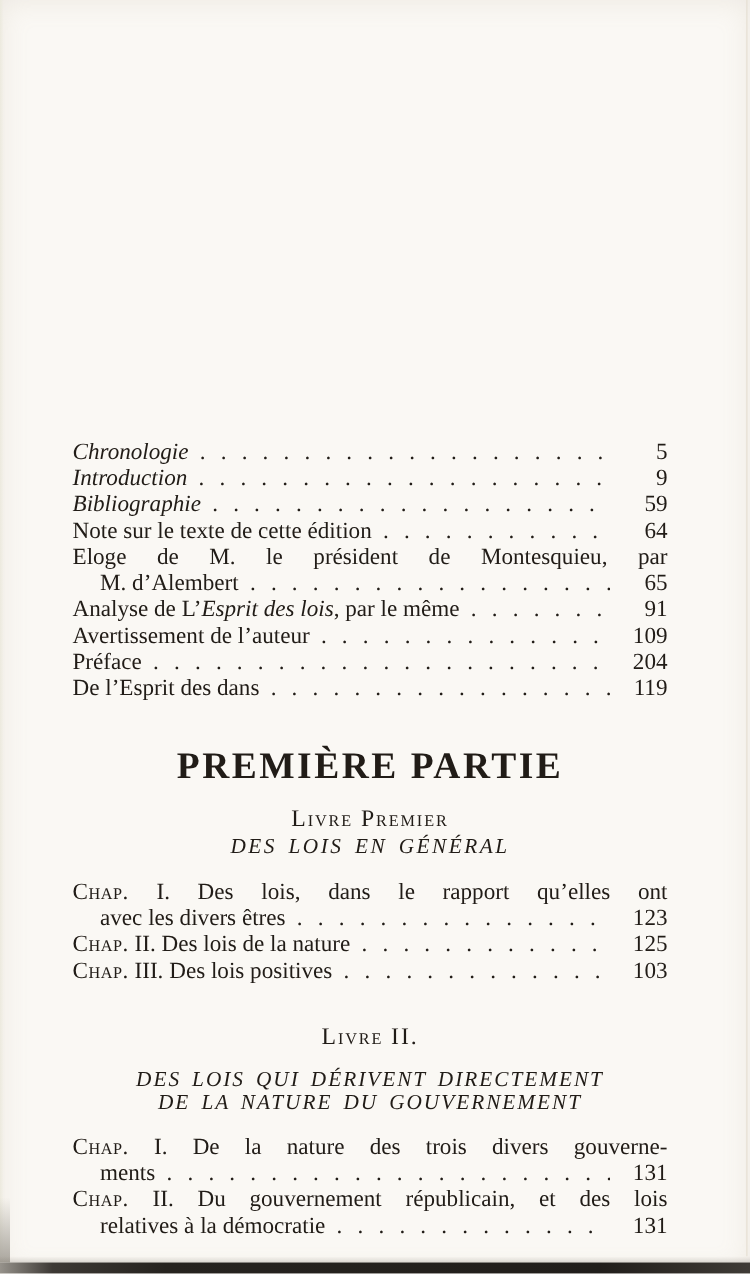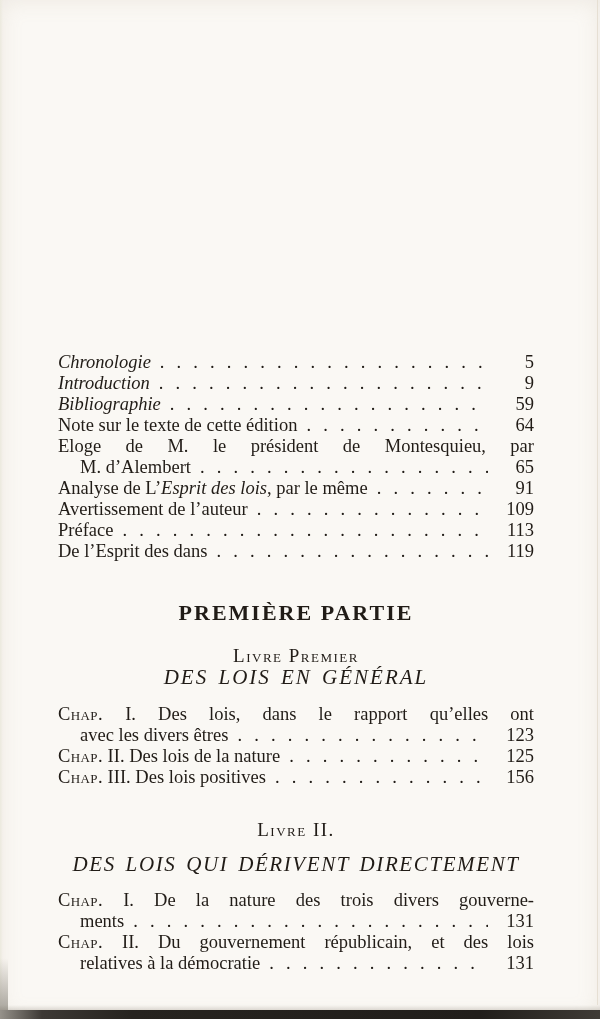--- a/index.html
+++ b/index.html
@@ -50,31 +50,31 @@
   .lead { flex: 1 1 auto; overflow: hidden; white-space: nowrap; padding-left: 9px; }
   .lead::after {
     content: ". . . . . . . . . . . . . . . . . . . . . . . . . . . . . . . . . .";
     word-spacing: 7.5px;
   }
   .num { flex: 0 0 46px; width: 46px; text-align: right; padding-left: 4px; white-space: nowrap; }
   .jline { text-align: justify; text-align-last: justify; white-space: normal; }
   .ind { padding-left: 22px; }
   .part-heading {
     margin-top: 38px; text-align: center;
-    font-size: 22px; line-height: 26px; font-weight: bold; letter-spacing: 2px;
+    font-size: 30px; line-height: 26px; font-weight: bold; letter-spacing: 2px;
   }
   .livre-heading {
     margin-top: 19px; text-align: center;
     font-size: 19px; line-height: 22px; font-weight: normal;
     font-variant: small-caps; letter-spacing: 1.5px;
   }
   .livre-heading.b2 { margin-top: 31px; }
   .sub-heading {
     text-align: center; font-style: italic;
-    font-size: 21px; line-height: 20px; letter-spacing: 2px; word-spacing: 3px;
+    font-size: 17px; line-height: 20px; letter-spacing: 2px; word-spacing: 3px;
   }
   .sub-heading.b2 { margin-top: 14px; line-height: 18px; letter-spacing: 1.6px; }
   .chapters { margin-top: 17px; }
 </style>
 </head>
 <body>
 
 <div class="page">
 
   <div class="content">
@@ -116,21 +116,21 @@
     </div>
 
     <div class="row">
       <span class="t">Avertissement de l’auteur</span>
       <span class="lead"></span>
       <span class="num">109</span>
     </div>
     <div class="row">
       <span class="t">Préface</span>
       <span class="lead"></span>
-      <span class="num">113</span>
+      <span class="num">204</span>
     </div>
     <div class="row">
       <span class="t">De l’Esprit des dans</span>
       <span class="lead"></span>
       <span class="num">119</span>
     </div>
 
     <div class="part-heading">PREMIÈRE PARTIE</div>
 
     <div class="livre-heading">Livre Premier</div>
@@ -146,26 +146,27 @@
         </div>
       </div>
       <div class="row">
         <span class="t"><span class="sc">Chap.</span> <span>II. Des lois de la nature</span></span>
         <span class="lead"></span>
         <span class="num">125</span>
       </div>
       <div class="row">
         <span class="t"><span class="sc">Chap.</span> <span>III. Des lois positives</span></span>
         <span class="lead"></span>
-        <span class="num">156</span>
+        <span class="num">103</span>
       </div>
     </div>
 
     <div class="livre-heading b2">Livre II.</div>
     <div class="sub-heading b2">DES LOIS QUI DÉRIVENT DIRECTEMENT</div>
+    <div class="sub-heading b2" style="margin-top:0;">DE LA NATURE DU GOUVERNEMENT</div>
 
     <div class="chapters">
       <div>
         <div class="jline"><span class="sc">Chap.</span> <span>I. De la nature des trois divers gouverne-</span></div>
         <div class="row ind">
           <span class="t">ments</span>
           <span class="lead"></span>
           <span class="num">131</span>
         </div>
       </div>

